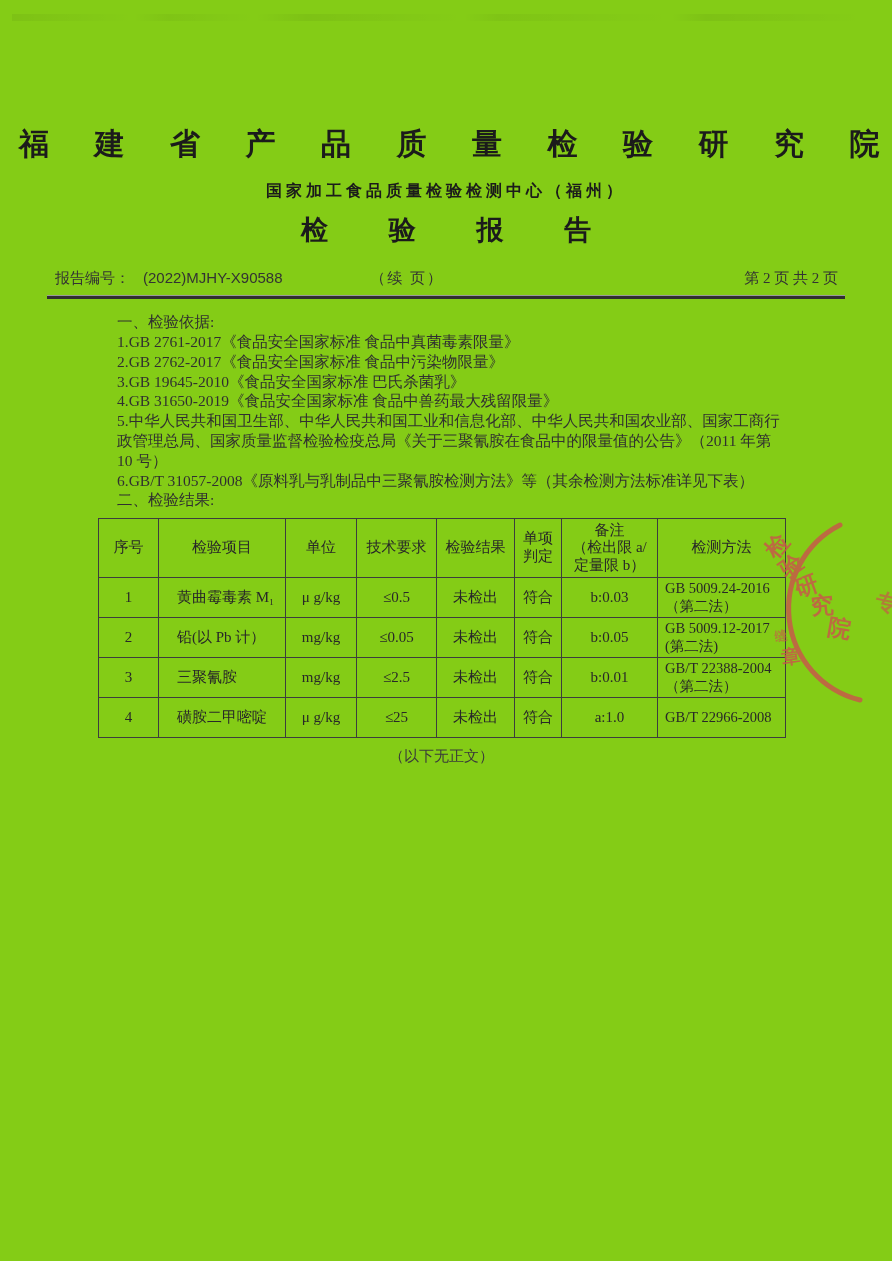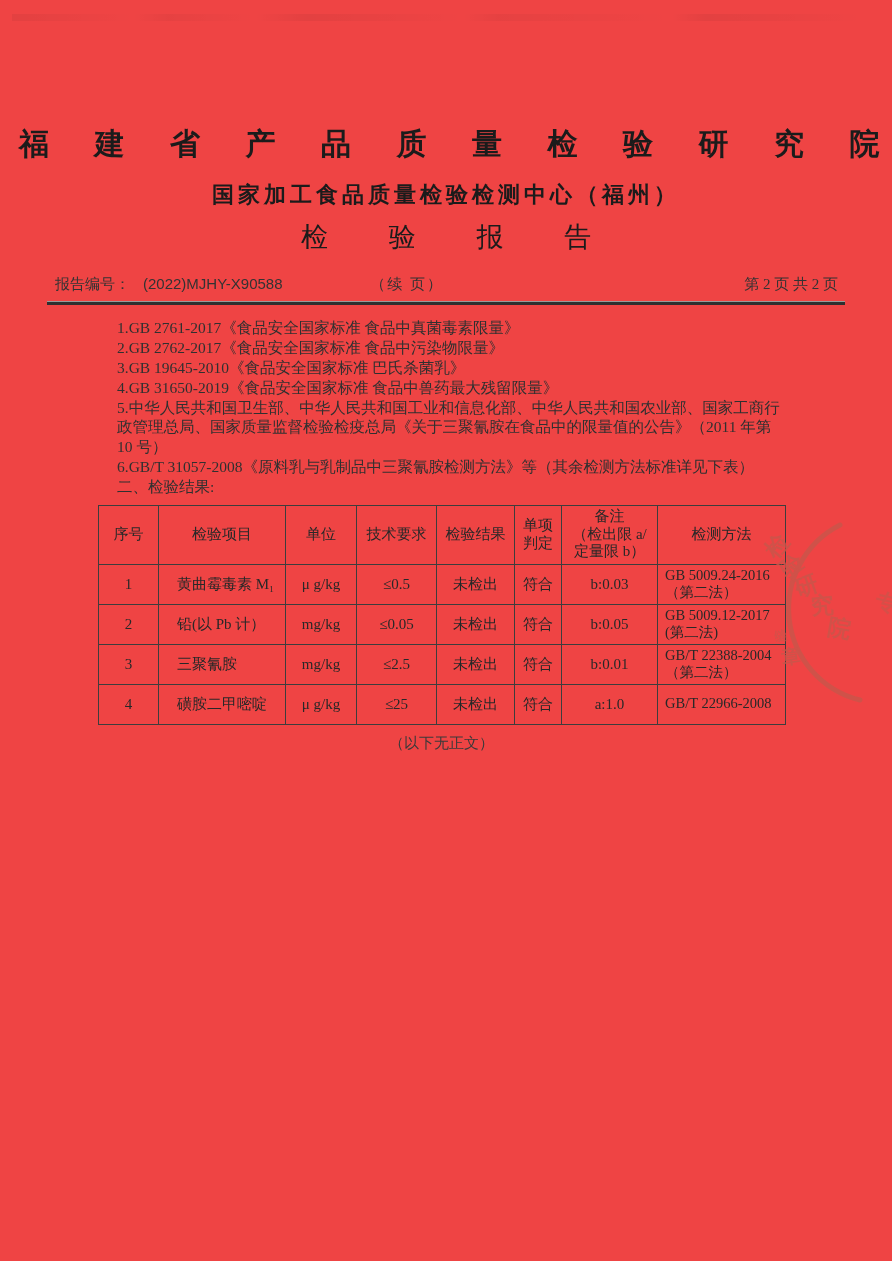--- a/index.html
+++ b/index.html
@@ -1,44 +1,44 @@
 <!DOCTYPE html>
 <html><head>
 <meta charset="utf-8">
 <style>
   html,body { margin:0; padding:0; background:#ffffff; }
   .page {
     position:relative;
     width:892px; height:1261px;
     margin:0 auto;
-    background:#ef4444;
+    background:#84cc16;
     overflow:hidden;
     font-family:"Liberation Serif","DejaVu Serif",serif;
     color:#2d2d2d;
   }
   .artifact-top {
     position:absolute; top:14px; left:12px; right:12px; height:7px;
     background:linear-gradient(90deg, rgba(0,0,0,0.05) 0%, rgba(0,0,0,0.00) 14%,
       rgba(0,0,0,0.04) 18%, rgba(0,0,0,0.00) 28%, rgba(0,0,0,0.05) 34%,
       rgba(0,0,0,0.00) 52%, rgba(0,0,0,0.04) 56%, rgba(0,0,0,0.00) 76%,
       rgba(0,0,0,0.05) 80%, rgba(0,0,0,0.00) 98%);
   }
   .institute-title {
     margin:128px 0 0; text-align:center;
     font-size:30px; font-weight:bold; letter-spacing:19px; padding-left:19px;
     color:#1b1b1b; line-height:1.05; white-space:nowrap;
   }
   .center-title {
     margin:23px 0 0; text-align:center;
-    font-size:22px; font-weight:bold; letter-spacing:4px; padding-left:0;
+    font-size:16px; font-weight:bold; letter-spacing:4px; padding-left:0;
     color:#1b1b1b; line-height:1.05;
   }
   .report-title {
     margin:17px 0 0; text-align:center;
-    font-size:27px; font-weight:normal; letter-spacing:27px; padding-left:27px;
+    font-size:27px; font-weight:bold; letter-spacing:27px; padding-left:27px;
     color:#1b1b1b; line-height:1.05;
   }
   .meta-row {
     position:relative; margin:24px 47px 0 55px; height:20px;
     font-size:15px; color:#333;
   }
   .meta-left { position:absolute; left:0; top:0; white-space:nowrap; }
   .meta-left .report-no { margin-left:13px; font-family:Liberation Sans, sans-serif; }
   .meta-center { position:absolute; left:0; right:86px; top:0; text-align:center; letter-spacing:2px; }
   .meta-right { position:absolute; right:7px; top:0; white-space:nowrap; }
@@ -83,20 +83,21 @@
     <span class="meta-left">
       <span>报告编号：</span><span class="report-no">(2022)MJHY-X90588</span>
     </span>
     <span class="meta-center">（续 页）</span>
     <span class="meta-right">第 2 页  共 2 页</span>
   </div>
 
   <div class="rule"></div>
 
   <div class="body-text">
+    <p>一、检验依据:</p>
     <p>1.GB 2761-2017《食品安全国家标准 食品中真菌毒素限量》</p>
     <p>2.GB 2762-2017《食品安全国家标准 食品中污染物限量》</p>
     <p>3.GB 19645-2010《食品安全国家标准 巴氏杀菌乳》</p>
     <p>4.GB 31650-2019《食品安全国家标准 食品中兽药最大残留限量》</p>
     <p>5.中华人民共和国卫生部、中华人民共和国工业和信息化部、中华人民共和国农业部、国家工商行政管理总局、国家质量监督检验检疫总局《关于三聚氰胺在食品中的限量值的公告》（2011 年第 10 号）</p>
     <p>6.GB/T 31057-2008《原料乳与乳制品中三聚氰胺检测方法》等（其余检测方法标准详见下表）</p>
     <p>二、检验结果:</p>
   </div>
 
   <table class="results-table">

